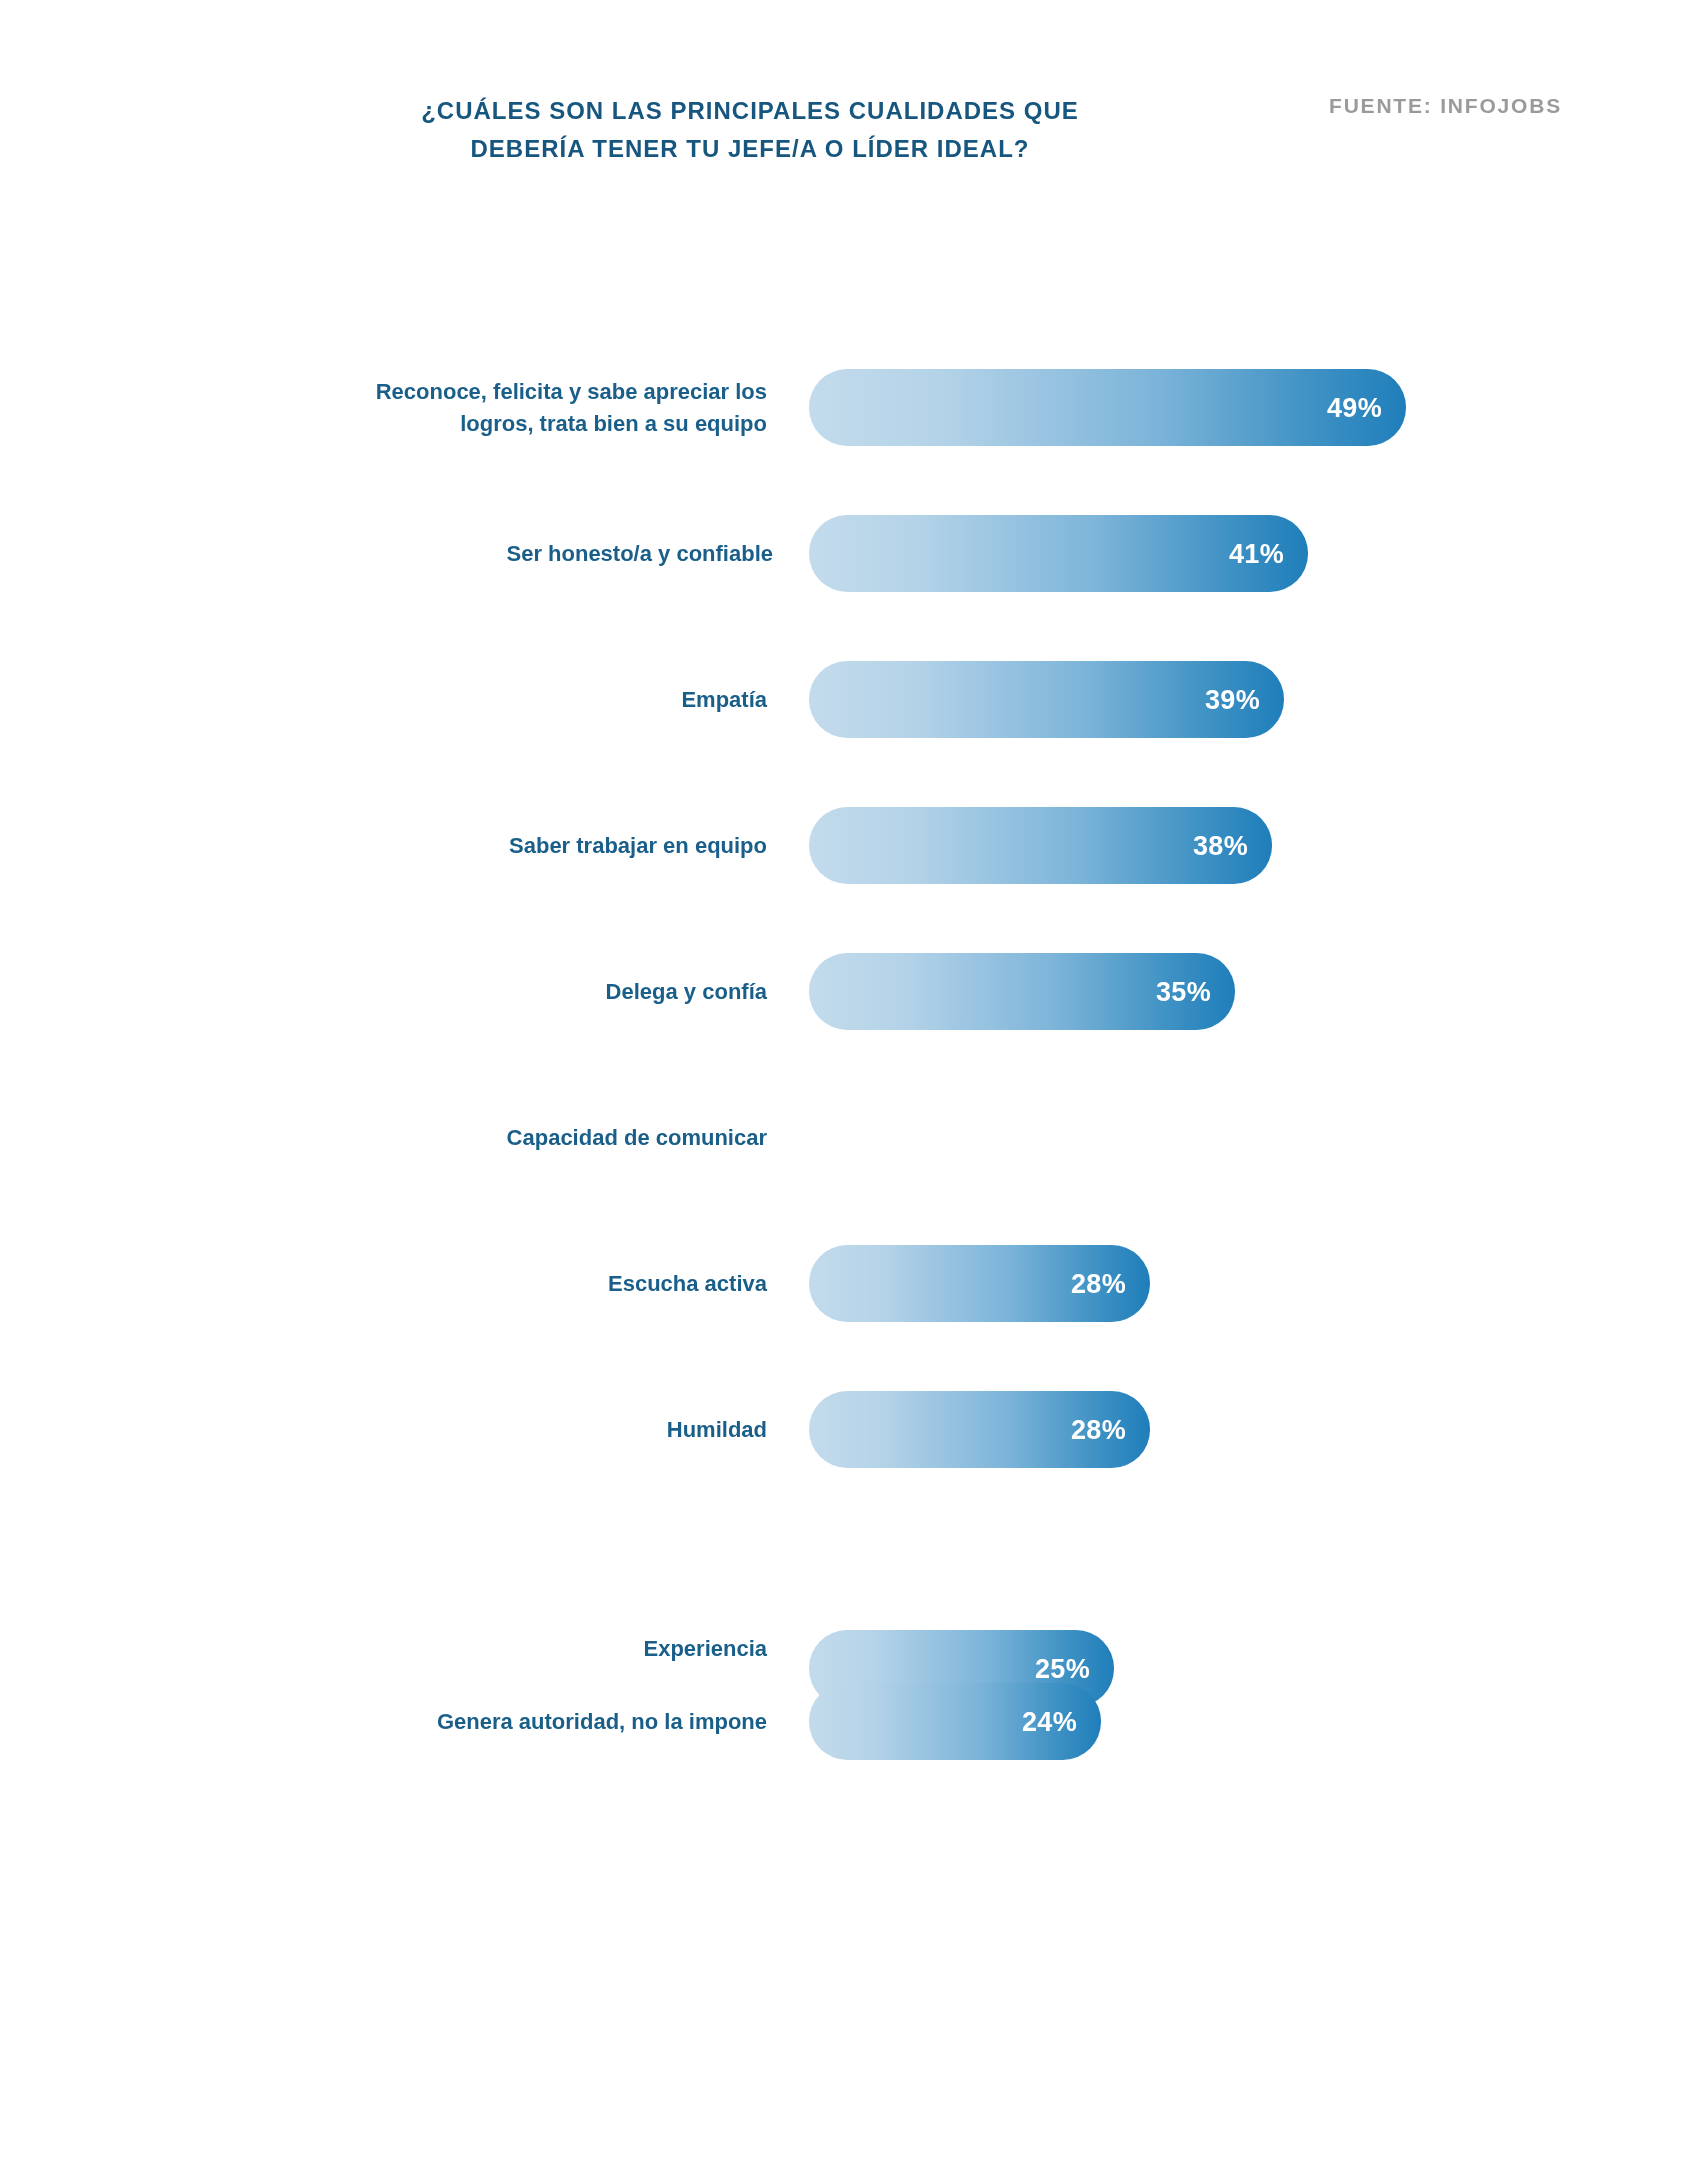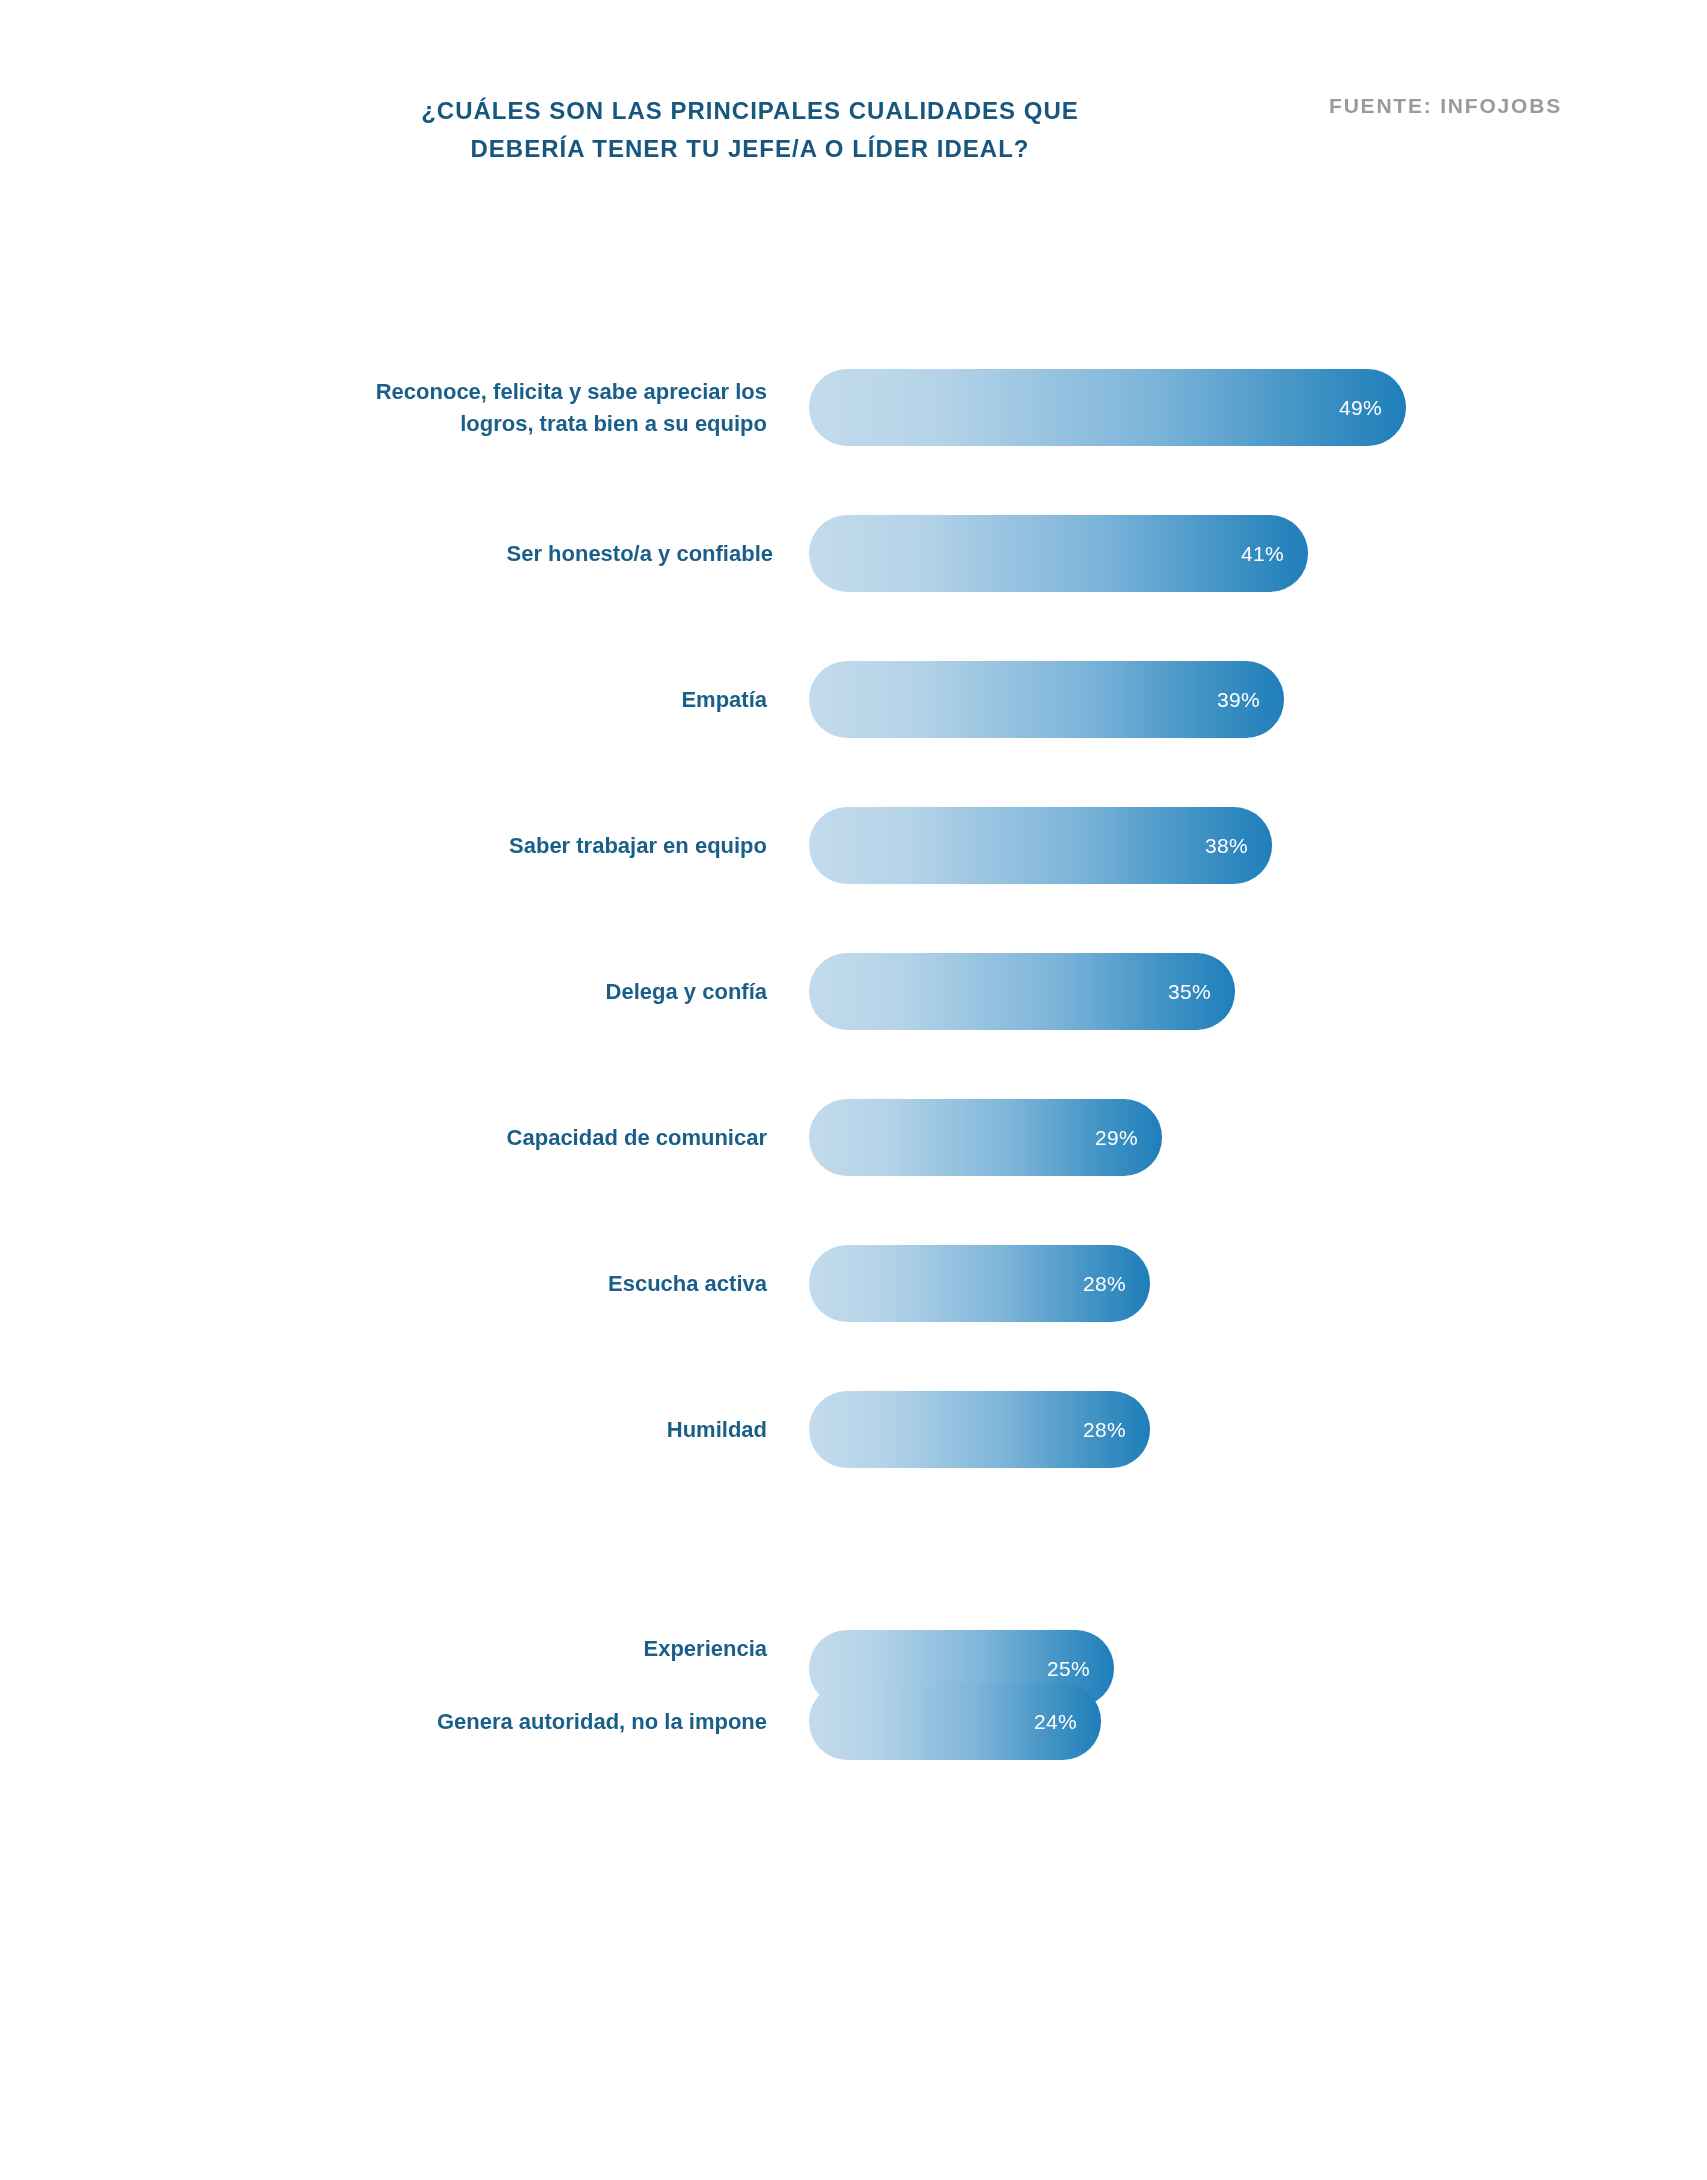--- a/index.html
+++ b/index.html
@@ -87,22 +87,22 @@
     border-radius: 38px;
     background: linear-gradient(to right, #c3dbec 0%, #b4d3e8 22%, #7cb4d9 58%, #3f92c4 84%, #1f7eba 100%);
     box-sizing: border-box;
   }
   .bar-value {
     position: absolute;
     right: 24px;
     top: 50%;
     transform: translateY(-50%);
     color: #ffffff;
-    font-size: 21px;
-    font-weight: normal;
+    font-size: 27px;
+    font-weight: bold;
     letter-spacing: 0.3px;
     white-space: nowrap;
   }
 </style>
 </head>
 <body>
 
 <div class="header">
   <div class="chart-title">
     <span class="line">¿CUÁLES SON LAS PRINCIPALES CUALIDADES QUE</span>
@@ -138,23 +138,20 @@
       </div>
     </div>
     <div class="row" style="top: 953px;">
       <div class="row-label">Delega y confía</div>
       <div class="bar" style="width: 426px;">
         <span class="bar-value">35%</span>
       </div>
     </div>
     <div class="row" style="top: 1099px;">
       <div class="row-label">Capacidad de comunicar</div>
-      <div class="bar" style="width: 353px;">
-        <span class="bar-value">29%</span>
-      </div>
     </div>
     <div class="row" style="top: 1245px;">
       <div class="row-label">Escucha activa</div>
       <div class="bar" style="width: 341px;">
         <span class="bar-value">28%</span>
       </div>
     </div>
     <div class="row" style="top: 1391px;">
       <div class="row-label">Humildad</div>
       <div class="bar" style="width: 341px;">

